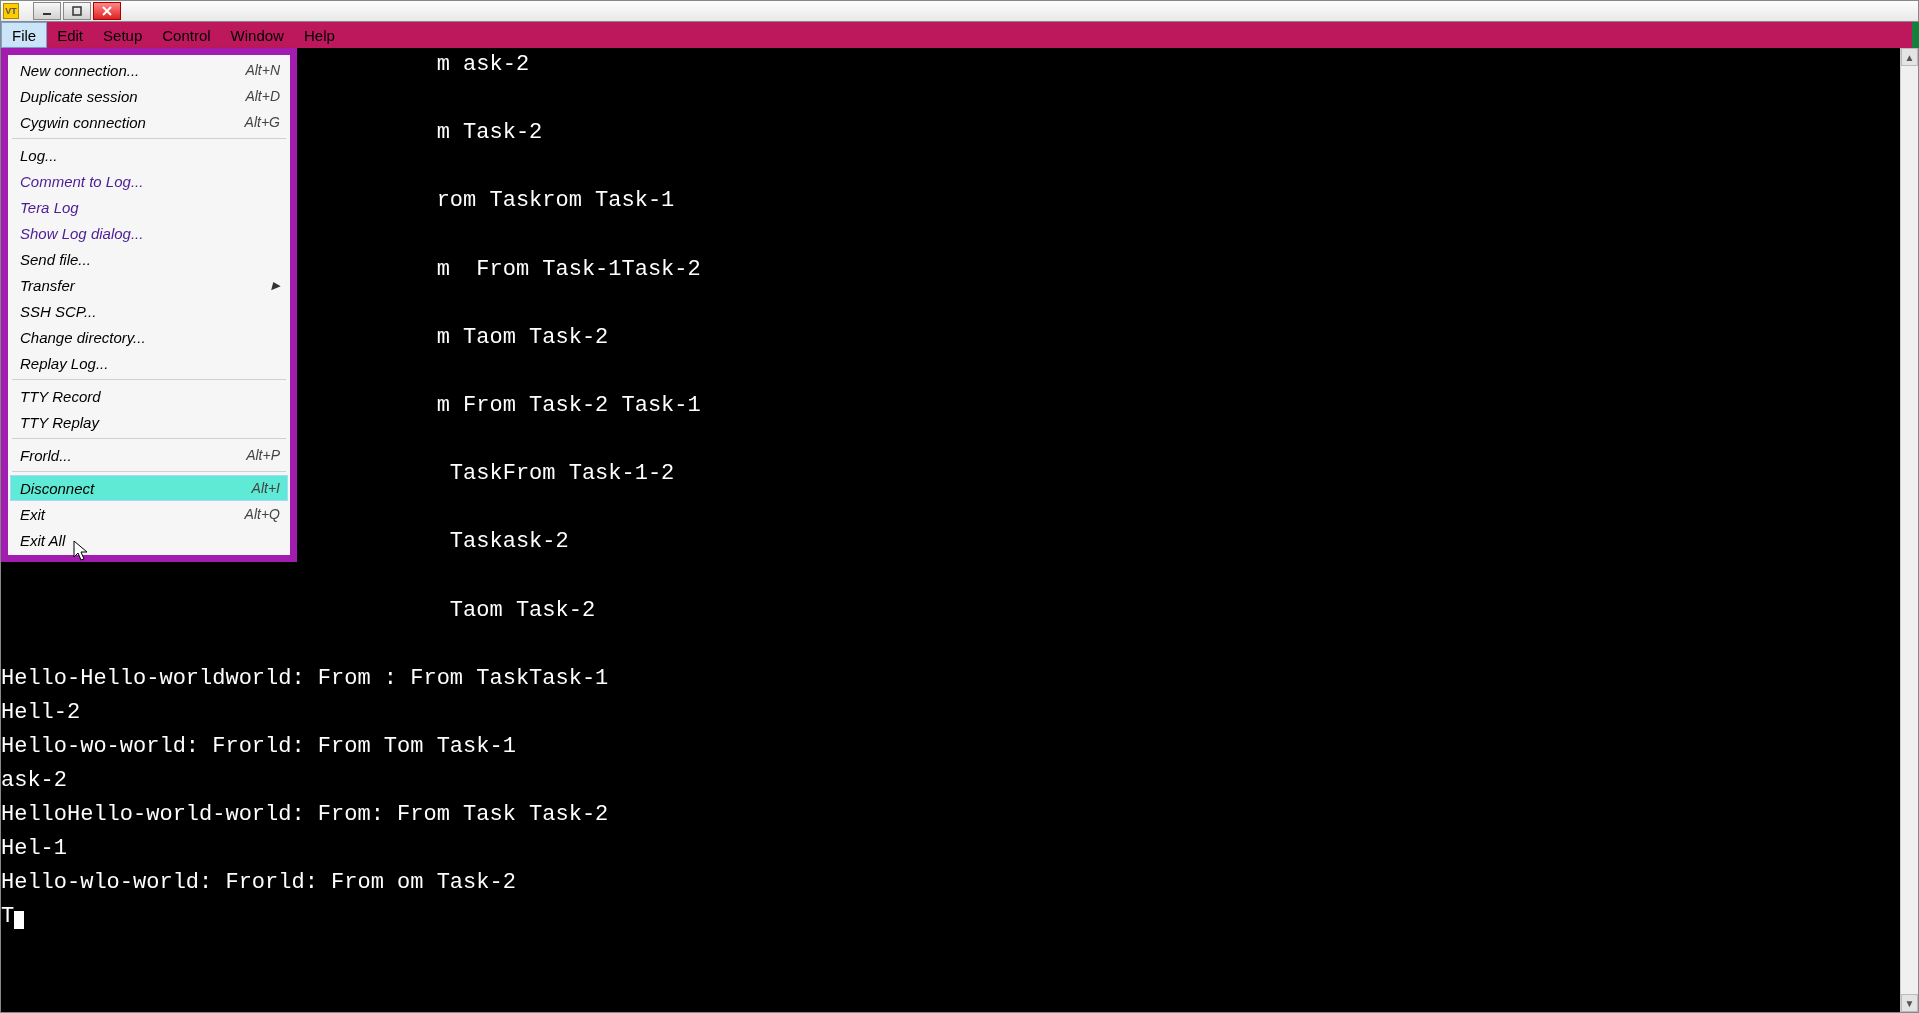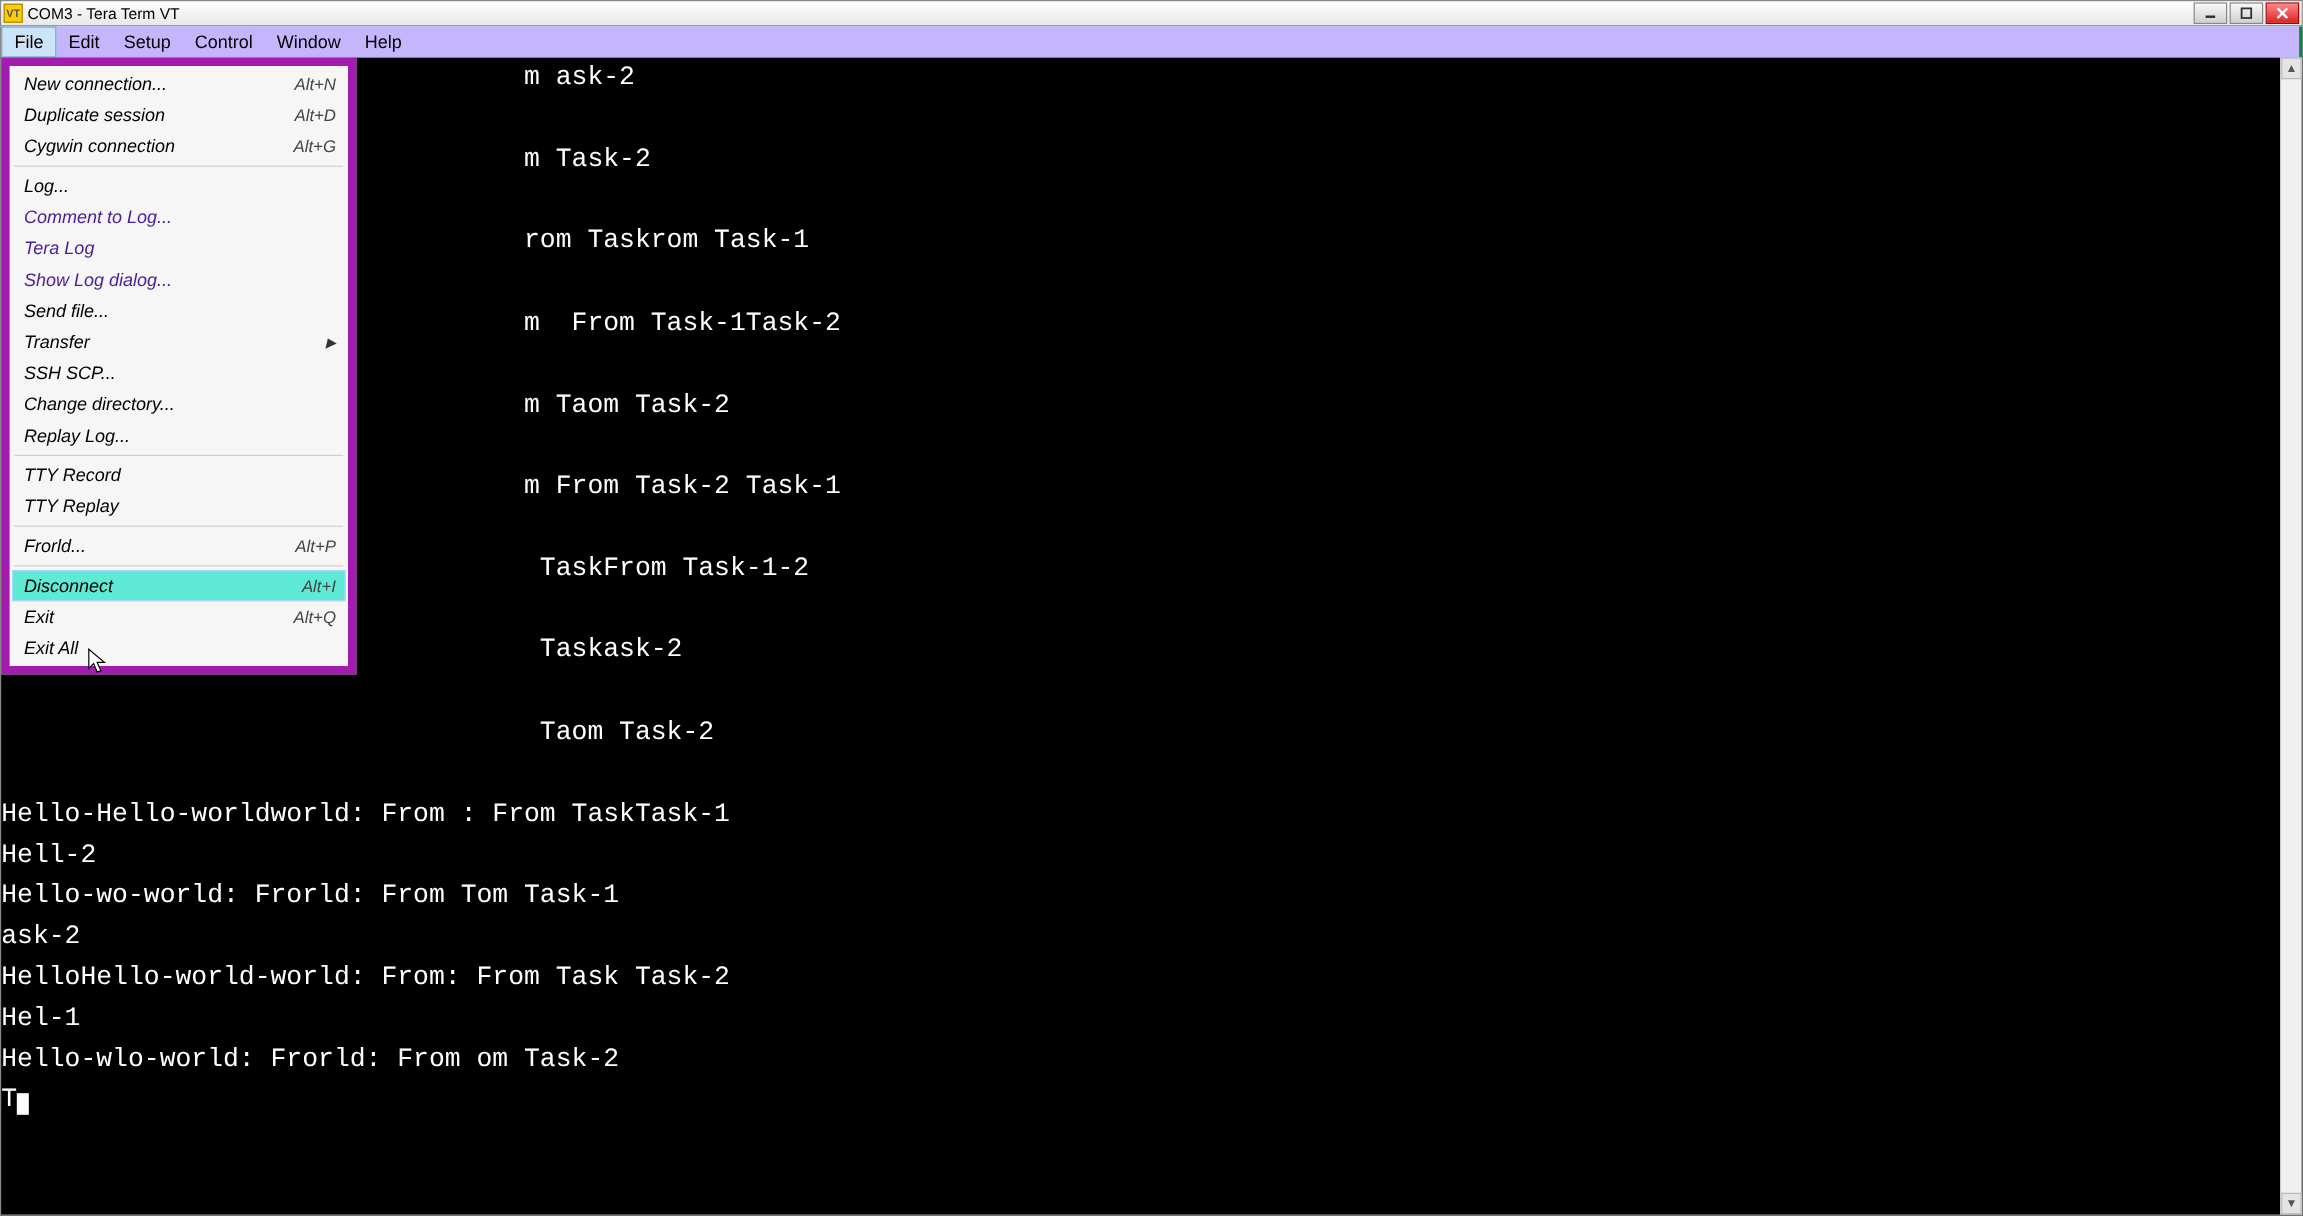--- a/index.html
+++ b/index.html
@@ -11,41 +11,41 @@
   border: 1px solid #888;
   display: flex;
   align-items: center;
   padding: 0 2px;
   font-size: 13px;
 }
 .titlebar .icon {
   width: 16px; height: 16px;
   background: #ffcc00;
   border: 1px solid #aa8800;
-  margin-right: 4px;
+  margin-right: 14px;
   display: flex; align-items: center; justify-content: center;
   font-size: 9px; font-weight: bold; color: #555;
 }
 .titlebar .title { flex: 1; color: #000; }
 .winbtns { display: flex; gap: 2px; }
 .winbtn {
   width: 28px; height: 18px;
   border: 1px solid #888;
   background: linear-gradient(to bottom, #f8f8f8, #d0d0d0);
   display: flex; align-items: center; justify-content: center;
   font-size: 11px;
 }
 .winbtn.close { background: linear-gradient(to bottom, #f88, #d22); color: #fff; border-color: #a00; }
 .winbtn svg { width: 12px; height: 12px; }
 
 .menubar {
   height: 26px;
-  background: #c4b5fd;
+  background: #be185d;
   border-left: 1px solid #888;
-  border-right: 3px solid #15803d;
+  border-right: 7px solid #15803d;
   display: flex;
   align-items: stretch;
   font-size: 15px;
 }
 .menuitem {
   padding: 3px 10px;
   display: flex;
   align-items: center;
 }
 .menuitem.open {
@@ -136,21 +136,20 @@
   pointer-events: none;
 }
 </style>
 </head>
 <body>
 
 <div class="titlebar">
   <div class="icon">
       <span>VT</span>
     </div>
-  <div class="title">COM3 - Tera Term VT</div>
   <div class="winbtns">
     <div class="winbtn">
       <svg viewBox="0 0 12 12">
           <line x1="2" y1="9" x2="10" y2="9" stroke="#333" stroke-width="2"></line>
         </svg>
     </div>
     <div class="winbtn">
       <svg viewBox="0 0 12 12">
           <rect x="2" y="2" width="8" height="8" fill="none" stroke="#333" stroke-width="1.5"></rect>
         </svg>

